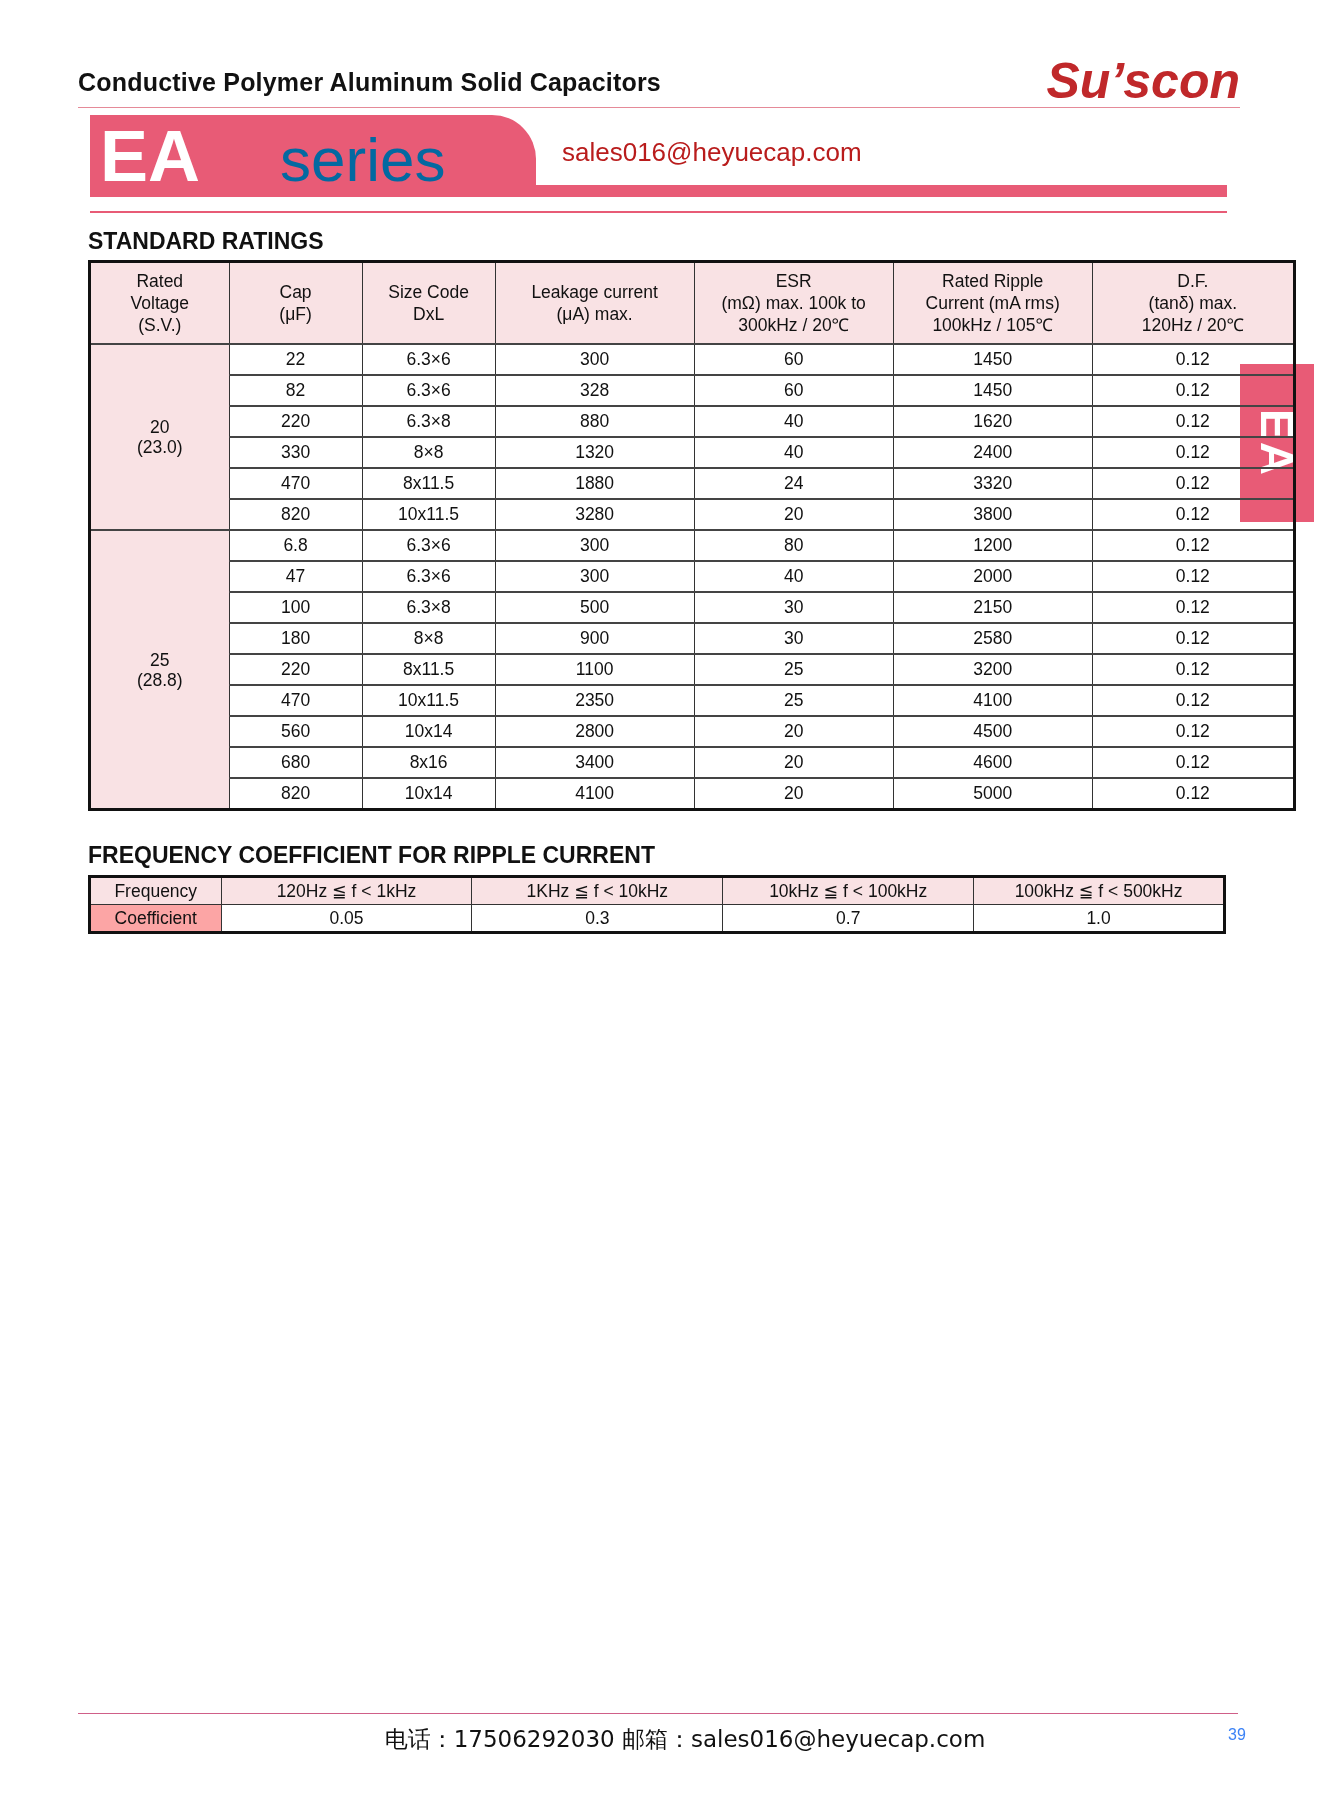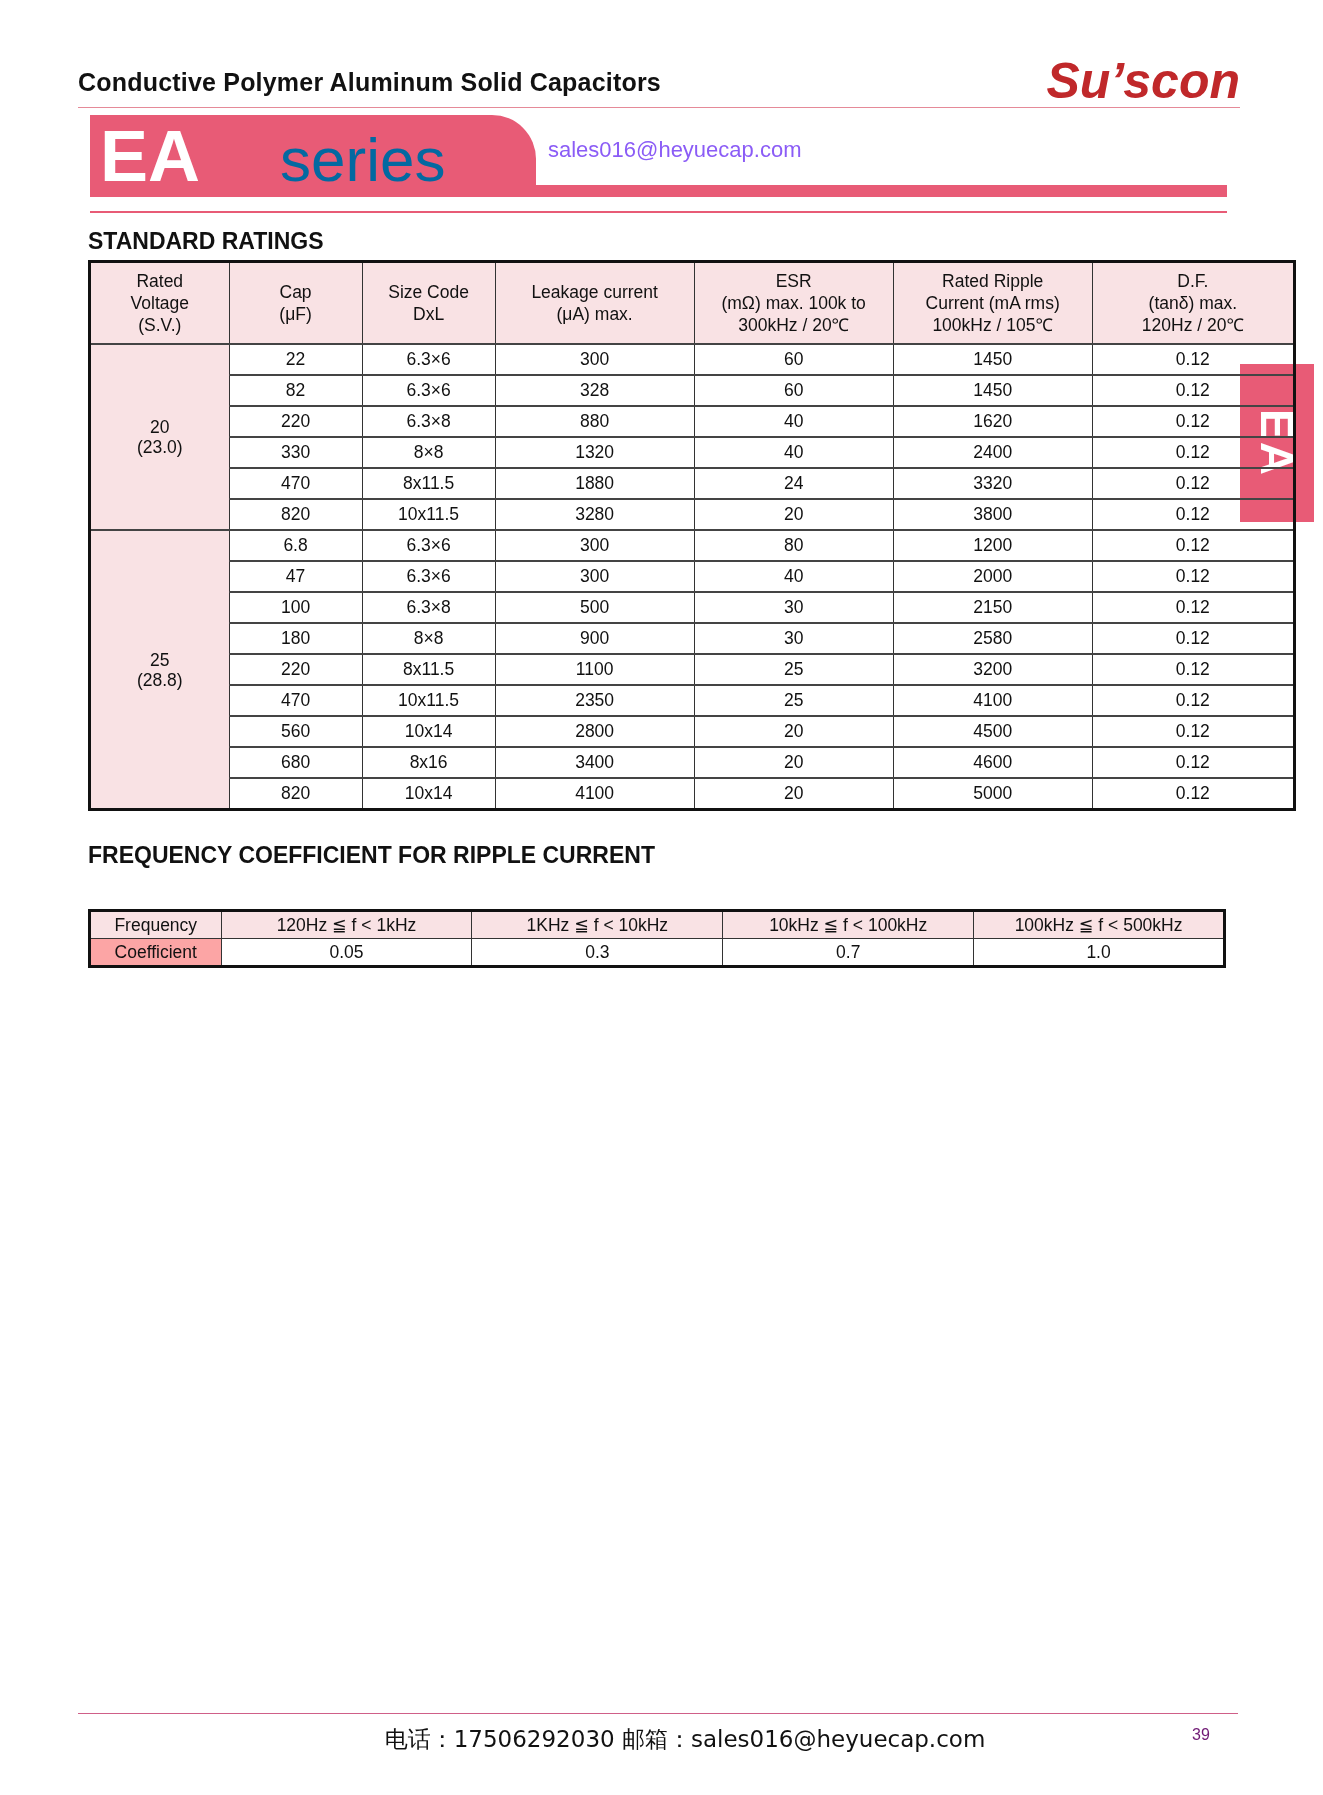--- a/index.html
+++ b/index.html
@@ -9,46 +9,46 @@
   .doc-title { position: absolute; left: 78px; top: 68px; font-size: 25px; font-weight: bold; letter-spacing: 0.2px; }
   .brand { position: absolute; right: 83px; top: 52px; font-size: 50px; font-weight: bold; font-style: italic; color: #c0282a; }
   .top-rule { position: absolute; left: 78px; top: 107px; width: 1162px; height: 1px; background: #e58a98; }
 
   .banner { position: absolute; left: 90px; top: 115px; width: 446px; height: 81px; background: #e85b76;
             border-top-right-radius: 44px; }
   .banner-ea { position: absolute; left: 100px; top: 113px; font-size: 72px; font-weight: bold; color: #fff; line-height: 1.2; }
   .banner-series { position: absolute; left: 280px; top: 123px; font-size: 62px; color: #0369a1; line-height: 1.2; }
   .banner-bar { position: absolute; left: 90px; top: 185px; width: 1137px; height: 12px; background: #e85b76; }
   .banner-rule { position: absolute; left: 90px; top: 211px; width: 1137px; height: 2px; background: #e85b76; }
-  .banner-email { position: absolute; left: 548px; top: 137px; font-size: 22px; color: #8b5cf6; }
+  .banner-email { position: absolute; left: 562px; top: 137px; font-size: 26px; color: #b91c1c; }
 
   .side-tab { position: absolute; left: 1240px; top: 364px; width: 74px; height: 158px; background: #e85b76;
               display: flex; align-items: center; justify-content: center; }
   .side-tab span { color: #fff; font-weight: bold; font-size: 46px; transform: rotate(90deg); display: inline-block; letter-spacing: 2px; }
 
   .section-title { position: absolute; left: 88px; font-size: 23px; font-weight: bold; }
   .st1 { top: 228px; }
   .st2 { top: 842px; }
 
   table { border-collapse: collapse; position: absolute; table-layout: fixed; }
   .ratings { left: 88px; top: 260px; width: 1208px; border: 3px solid #111; }
   .ratings th { background: #f9e2e4; font-weight: normal; font-size: 17.5px; line-height: 22px;
                 border: 1px solid #333; height: 80px; padding: 0; text-align: center; vertical-align: middle; }
   .ratings td { font-size: 17.5px; border: 1px solid #333; border-top: 2px solid #444; height: 29px; padding: 0;
                 text-align: center; vertical-align: middle; }
   .ratings td.volt { background: #f9e2e4; line-height: 20px; }
 
-  .freq { left: 88px; top: 875px; width: 1138px; border: 3px solid #111; margin-top: 34px; }
+  .freq { left: 88px; top: 875px; width: 1138px; border: 3px solid #111; }
   .freq td { font-size: 17.5px; text-align: center; border: 1px solid #333; height: 26px; padding: 0; }
   .freq tr.hdr td { background: #f9e2e4; }
   .freq td.lbl { background: #fca5a5; }
 
   .foot-rule { position: absolute; left: 78px; top: 1713px; width: 1160px; height: 1px; background: #cf5f88; }
   .foot-contact { position: absolute; left: 0; width: 1370px; top: 1724px; text-align: center; font-size: 23px; font-family: "DejaVu Sans", sans-serif; }
-  .page-num { position: absolute; left: 1192px; top: 1726px; font-size: 16px; color: #701a75; text-align: center; }
+  .page-num { position: absolute; left: 1228px; top: 1726px; font-size: 16px; color: #3b82f6; text-align: center; }
 </style>
 </head>
 <body>
 
 <div class="doc-title">Conductive Polymer Aluminum Solid Capacitors</div>
 <div class="brand">Su’scon</div>
 <div class="top-rule"></div>
 
 <div class="banner"></div>
 <div class="banner-ea">EA</div>

